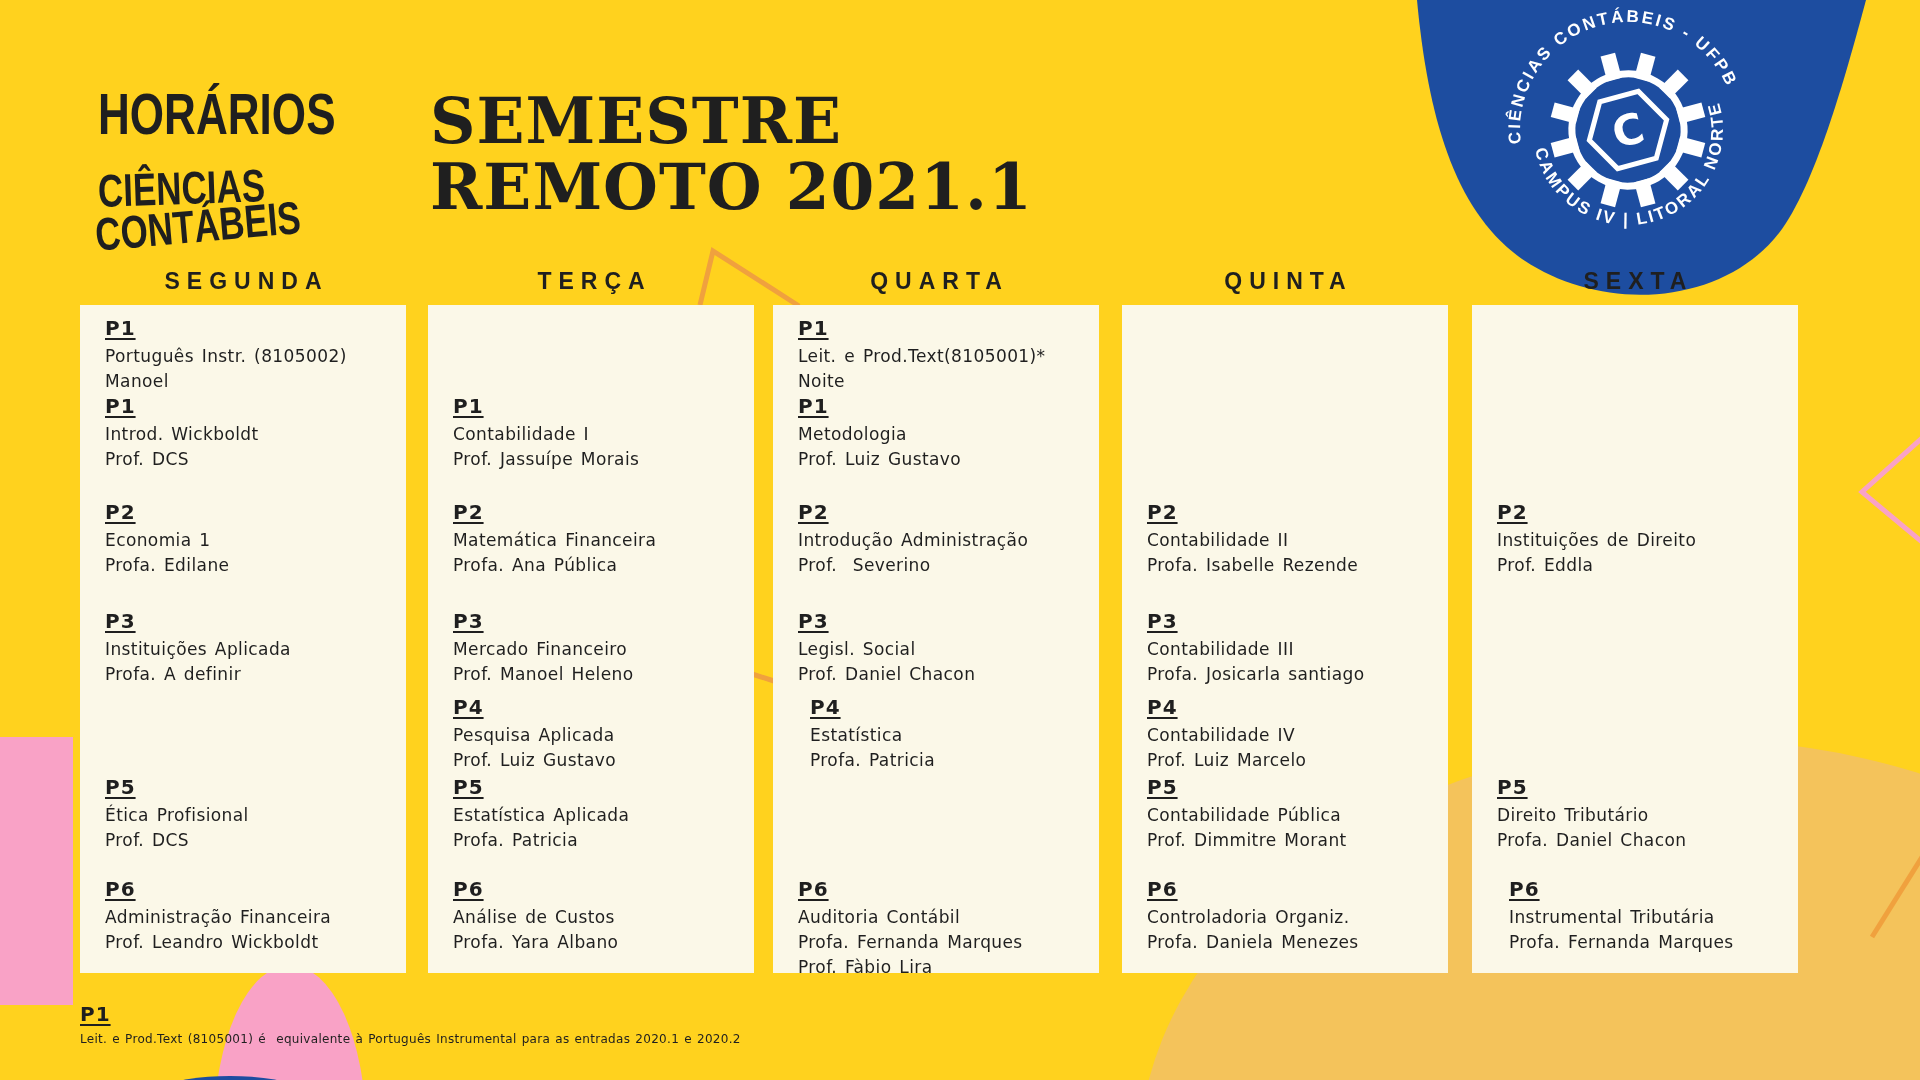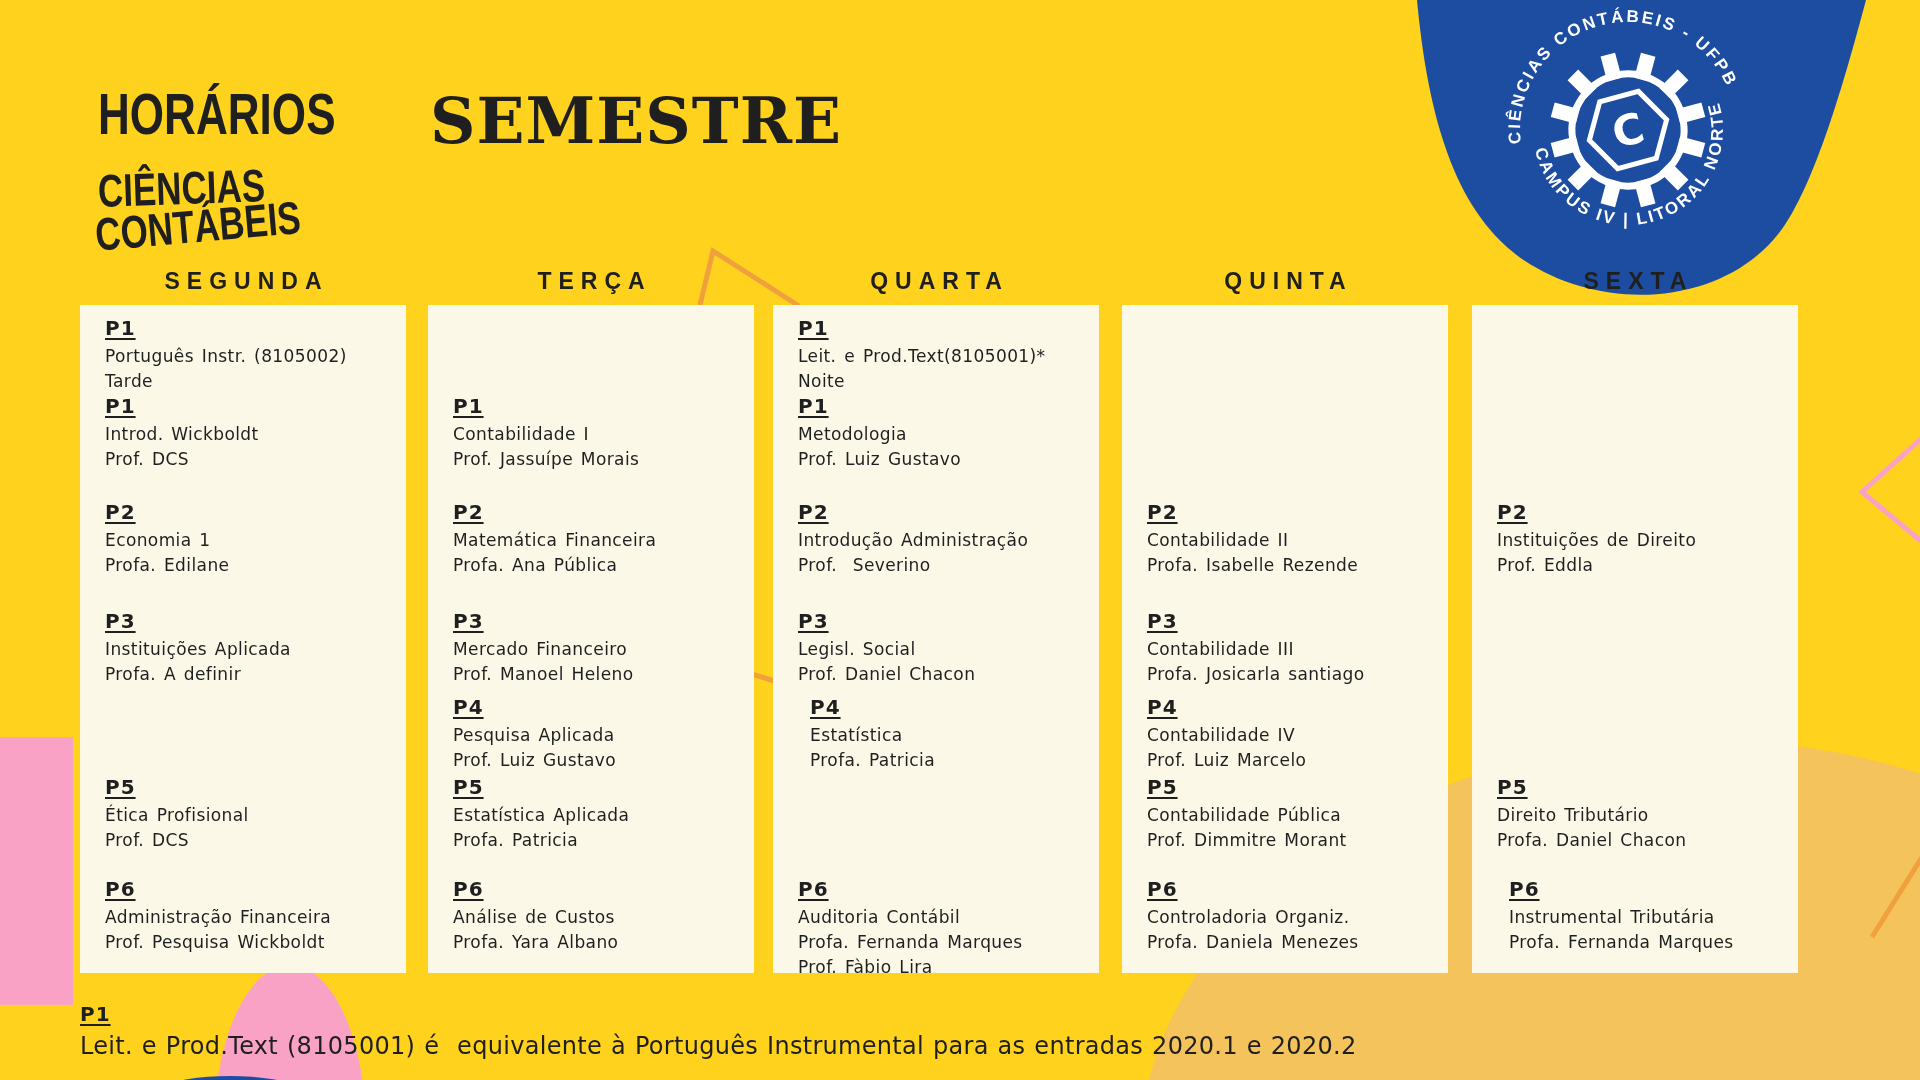--- a/index.html
+++ b/index.html
@@ -37,21 +37,21 @@
       letter-spacing:7px;padding-left:7px;box-sizing:border-box;white-space:nowrap;}
   .card{position:absolute;top:305px;height:668px;background:var(--card-cream,#FBF8E8);}
   .entry{position:absolute;left:25px;right:4px;}
   .period{font-size:20px;font-weight:bold;text-decoration:underline;
       text-decoration-thickness:2px;text-underline-offset:3px;letter-spacing:1px;
       margin-bottom:4px;}
   .line{font-size:17px;line-height:25px;letter-spacing:0.4px;word-spacing:2px;white-space:pre;}
   
   .footnote{position:absolute;left:80px;top:1002px;}
   .footnote .period{margin-bottom:6px;}
-  .foot-text{font-size:24px;letter-spacing:0.3px;word-spacing:1px;white-space:pre;}
+  .foot-text{font-size:12px;letter-spacing:0.3px;word-spacing:1px;white-space:pre;}
 </style>
 </head>
 <body>
 
 <div class="stage">
 
   <svg class="deco" width="1920" height="1080" viewBox="0 0 1920 1080">
 
     <path class="f-blue" d="M1417,0 C1428,118 1455,212 1522,259 C1602,314 1722,306 1779,233 C1815,186 1845,78 1866,0 Z"></path>
 
@@ -91,29 +91,30 @@
       <path id="arcBot" d="M1533,130 A95,95 0 0 0 1723,130" fill="none"></path>
       <text class="arc-text"><textPath href="#arcBot" startOffset="50%" text-anchor="middle">CAMPUS IV | LITORAL NORTE</textPath></text>
     </g>
   </svg>
 
   <div class="title-horarios">HORÁRIOS</div>
   <div class="title-ciencias">CIÊNCIAS</div>
   <div class="title-contabeis">CONTÁBEIS</div>
   <div class="sem">
     <div>SEMESTRE</div>
+    <div>REMOTO 2021.1</div>
   </div>
 
   <div id="columns">
       <div class="day-header" style="left: 80px; width: 326px;">SEGUNDA</div>
       <div class="card" style="left: 80px; width: 326px;">
         <div class="entry" style="top: 11px;">
           <div class="period">P1</div>
           <div class="line">Português Instr. (8105002)</div>
-          <div class="line">Tarde</div>
+          <div class="line">Manoel</div>
         </div>
         <div class="entry" style="top: 89px;">
           <div class="period">P1</div>
           <div class="line">Introd. Wickboldt</div>
           <div class="line">Prof. DCS</div>
         </div>
         <div class="entry" style="top: 195px;">
           <div class="period">P2</div>
           <div class="line">Economia 1</div>
           <div class="line">Profa. Edilane</div>
@@ -124,21 +125,21 @@
           <div class="line">Profa. A definir</div>
         </div>
         <div class="entry" style="top: 470px;">
           <div class="period">P5</div>
           <div class="line">Ética Profisional</div>
           <div class="line">Prof. DCS</div>
         </div>
         <div class="entry" style="top: 572px;">
           <div class="period">P6</div>
           <div class="line">Administração Financeira</div>
-          <div class="line">Prof. Pesquisa Wickboldt</div>
+          <div class="line">Prof. Leandro Wickboldt</div>
         </div>
       </div>
       <div class="day-header" style="left: 428px; width: 326px;">TERÇA</div>
       <div class="card" style="left: 428px; width: 326px;">
         <div class="entry" style="top: 89px;">
           <div class="period">P1</div>
           <div class="line">Contabilidade I</div>
           <div class="line">Prof. Jassuípe Morais</div>
         </div>
         <div class="entry" style="top: 195px;">

